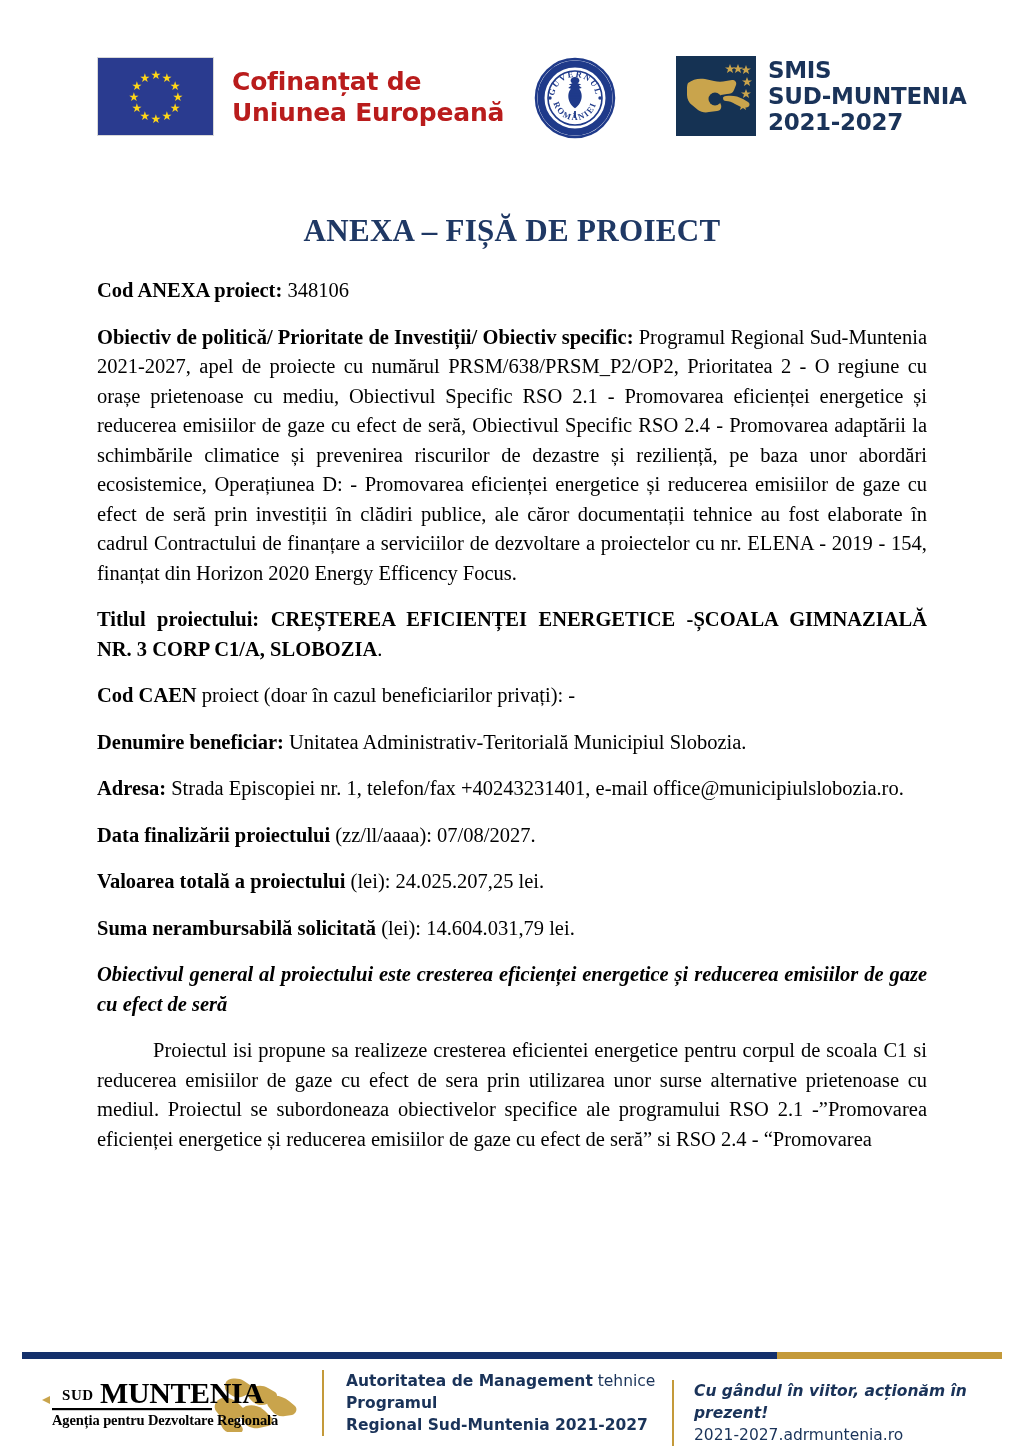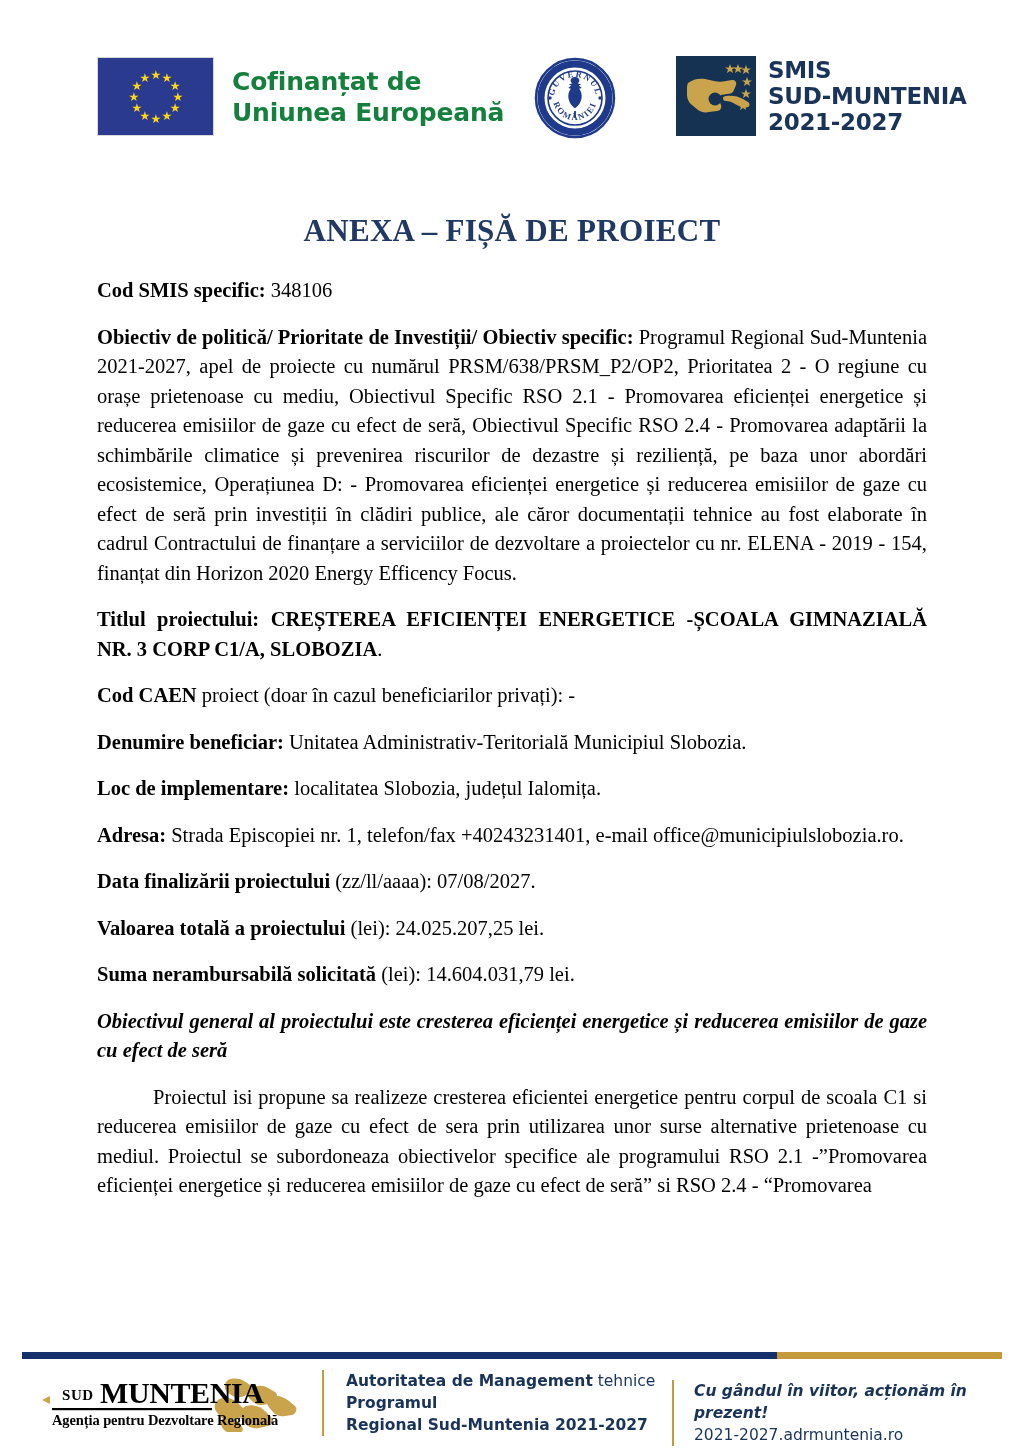--- a/index.html
+++ b/index.html
@@ -49,21 +49,21 @@
     font-size: 12px;
     line-height: 12px;
     width: 12px;
     height: 12px;
     text-align: center;
   }
   .eu-text {
     margin-left: 18px;
     font-family: "DejaVu Sans", "Liberation Sans", sans-serif;
     font-weight: bold;
-    color: #15803d;
+    color: #b91c1c;
     font-size: 25px;
     line-height: 31px;
     letter-spacing: -0.2px;
     white-space: pre-line;
   }
 
   
   .logo-gov {
     position: absolute;
     left: 533px;
@@ -257,31 +257,30 @@
       </svg>
     </div>
     <div class="regio-text"><span>SMIS</span><br><span>SUD-MUNTENIA</span><br><span>2021-2027</span></div>
   </div>
 </div>
 
 <div class="doc">
 
   <h1 class="doc-title">ANEXA – FIȘĂ DE PROIECT</h1>
 
-  <p class="para"><span class="b">Cod SMIS specific:</span><span> 348106</span></p>
+  <p class="para"><span class="b">Cod ANEXA proiect:</span><span> 348106</span></p>
 
   <p class="para"><span class="b">Obiectiv de politică/ Prioritate de Investiții/ Obiectiv specific:</span><span> Programul Regional Sud-Muntenia 2021-2027, apel de proiecte cu numărul PRSM/638/PRSM_P2/OP2, Prioritatea 2 - O regiune cu orașe prietenoase cu mediu, Obiectivul Specific RSO 2.1 - Promovarea eficienței energetice și reducerea emisiilor de gaze cu efect de seră, Obiectivul Specific RSO 2.4 - Promovarea adaptării la schimbările climatice și prevenirea riscurilor de dezastre și reziliență, pe baza unor abordări ecosistemice, Operațiunea D: - Promovarea eficienței energetice și reducerea emisiilor de gaze cu efect de seră prin investiții în clădiri publice, ale căror documentații tehnice au fost elaborate în cadrul Contractului de finanțare a serviciilor de dezvoltare a proiectelor cu nr. ELENA - 2019 - 154, finanțat din Horizon 2020 Energy Efficency Focus.</span></p>
 
   <p class="para"><span class="b">Titlul proiectului:</span><span class="b"> CREȘTEREA EFICIENȚEI ENERGETICE -ȘCOALA GIMNAZIALĂ NR. 3 CORP C1/A, SLOBOZIA</span><span>.</span></p>
 
   <p class="para"><span class="b">Cod CAEN</span><span> proiect (doar în cazul beneficiarilor privați): -</span></p>
 
   <p class="para"><span class="b">Denumire beneficiar:</span><span> Unitatea Administrativ-Teritorială Municipiul Slobozia.</span></p>
 
-  <p class="para"><span class="b">Loc de implementare:</span><span> localitatea Slobozia, județul Ialomița.</span></p>
 
   <p class="para"><span class="b">Adresa:</span><span> Strada Episcopiei nr. 1, telefon/fax +40243231401, e-mail office@municipiulslobozia.ro.</span></p>
 
 
 
   <p class="para"><span class="b">Data finalizării proiectului</span><span> (zz/ll/aaaa): 07/08/2027.</span></p>
 
   <p class="para"><span class="b">Valoarea totală a proiectului</span><span> (lei): 24.025.207,25 lei.</span></p>
 
   <p class="para"><span class="b">Suma nerambursabilă solicitată</span><span> (lei): 14.604.031,79 lei.</span></p>

